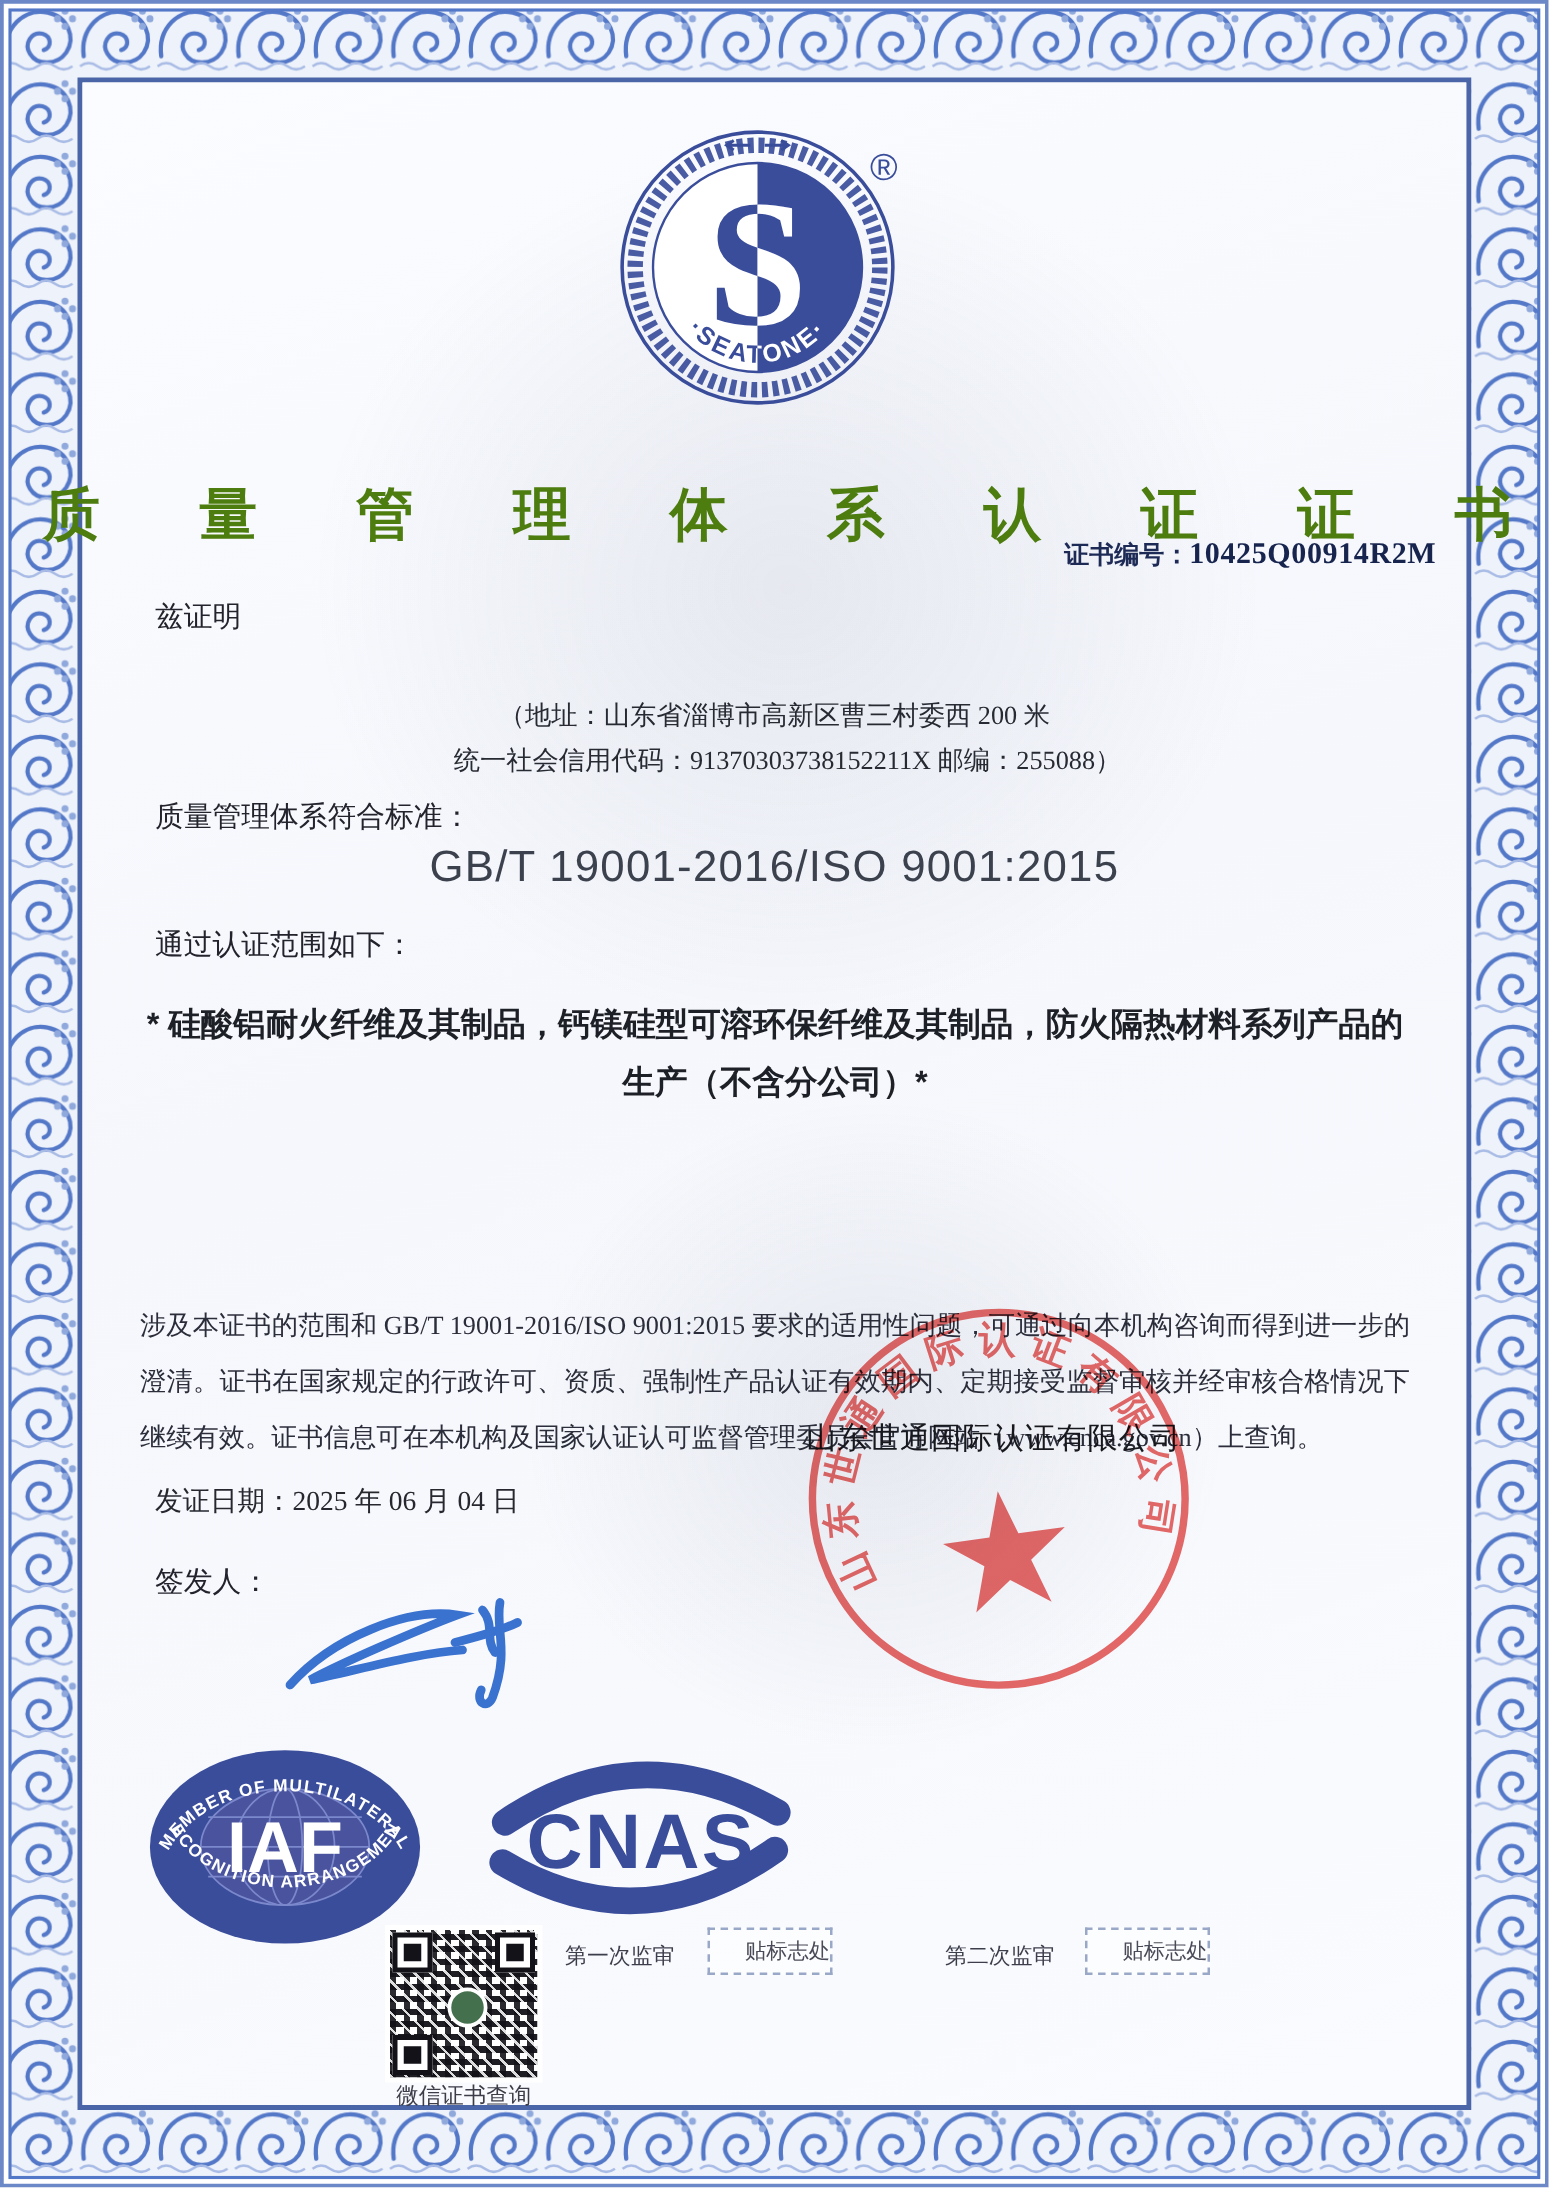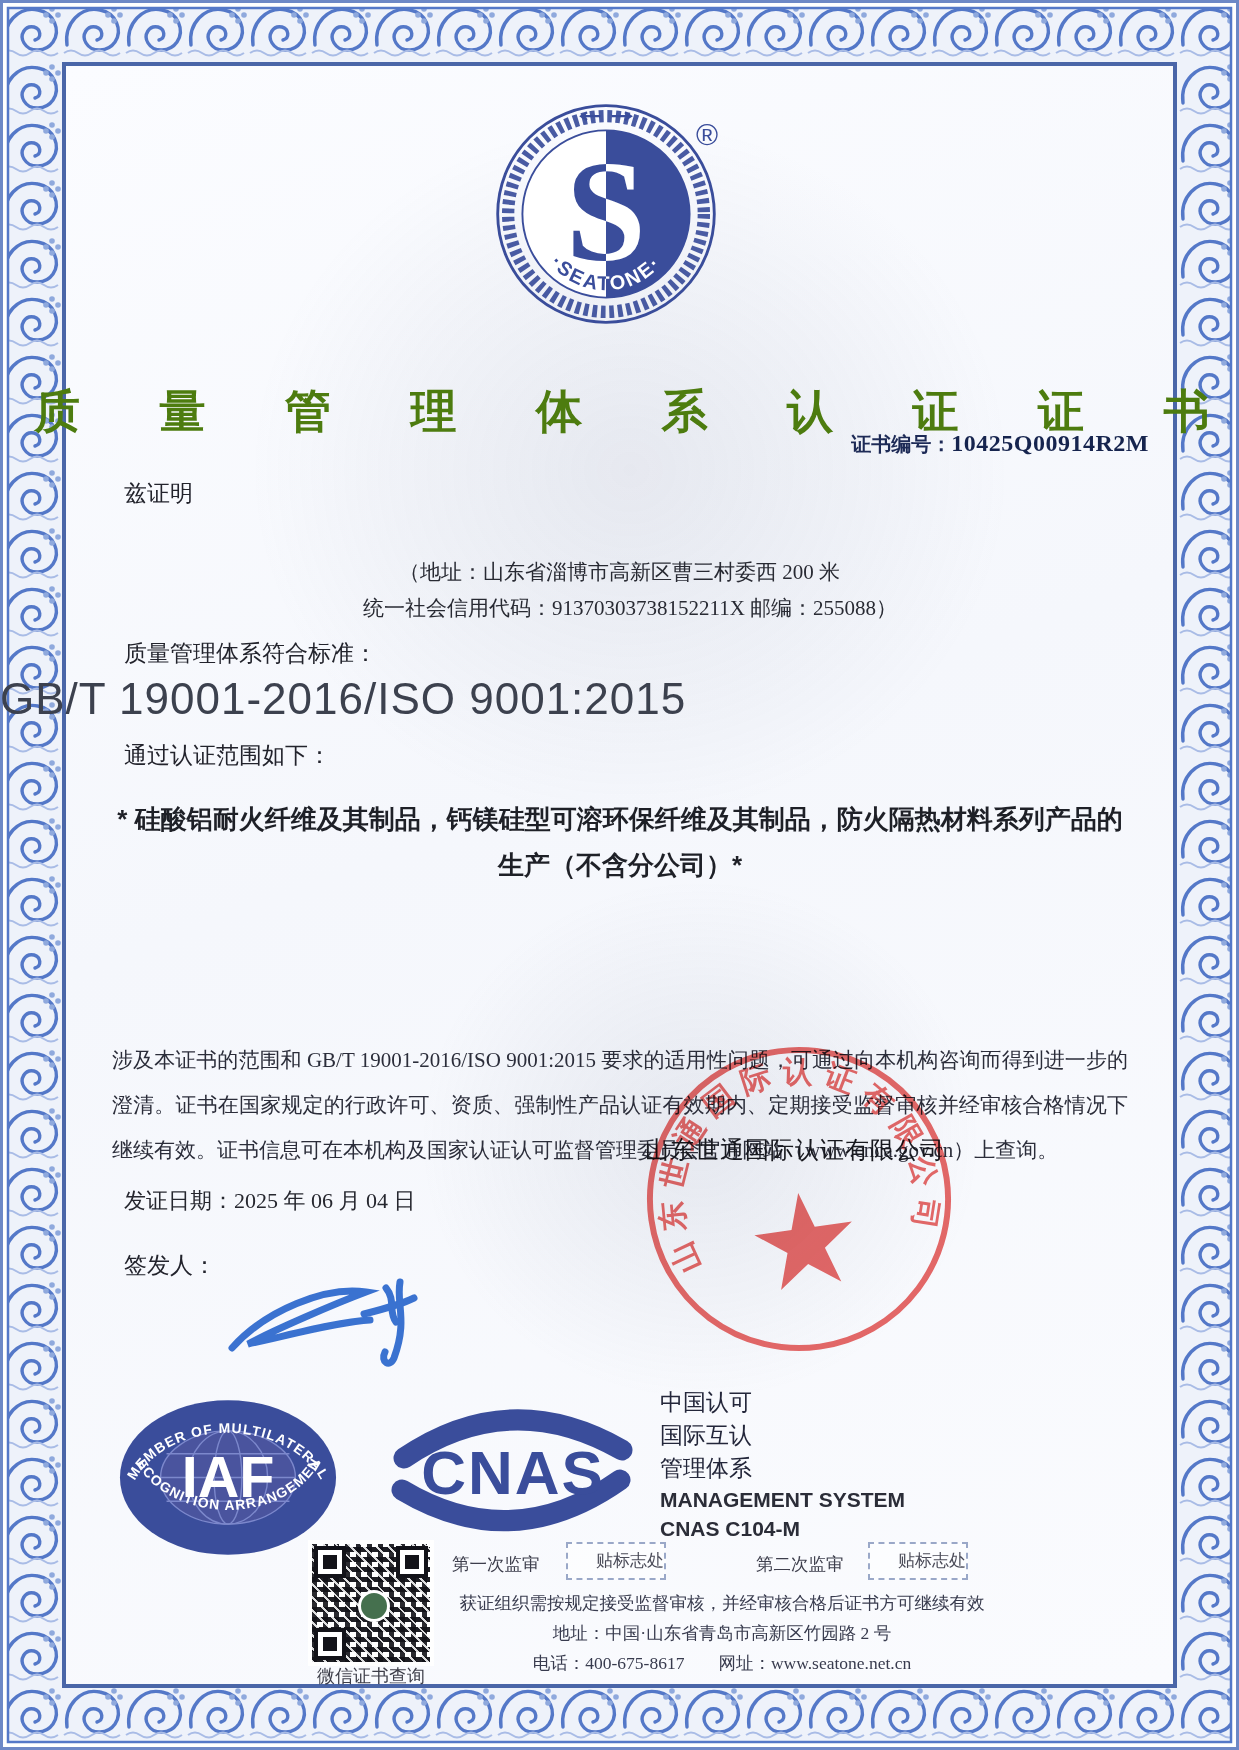--- a/index.html
+++ b/index.html
@@ -32,23 +32,23 @@
   }
   .certno{right:90px;top:430px;font-size:20px;color:#1d2a56;font-weight:700;margin-left:16px;}
   .certno .num{font-size:24px;font-weight:700;color:#16244e;font-family:"Liberation Serif",serif;letter-spacing:.5px;}
   .certify{left:124px;top:478px;font-size:23px;color:#22232c;}
   .company{left:0;right:0;top:484px;text-align:center;font-size:37px;font-weight:700;color:#17181f;letter-spacing:4px;}
   .addr1{left:0;right:0;top:558px;text-align:center;font-size:21px;color:#282a33;}
   .addr2{left:0;right:0;top:594px;text-align:center;font-size:21px;color:#282a33;padding-left:21px;}
   .label-line{font-size:23px;color:#22232c;}
   .stdlabel{left:124px;top:638px;}
   .stdvalue{
-    left:0;right:0;top:674px;text-align:left;
+    left:0;right:0;top:674px;text-align:center;
     font-family:"Liberation Sans","DejaVu Sans",sans-serif;
-    font-size:44px;color:#3c414e;letter-spacing:1px;
+    font-size:35px;color:#3c414e;letter-spacing:1px;
   }
   .scopelabel{left:124px;top:740px;}
   .scopetext{
     left:110px;width:1020px;top:796px;text-align:center;
     font-size:26px;font-weight:700;color:#1e2027;line-height:46px;
     font-family:"Liberation Sans","DejaVu Sans",sans-serif;
   }
   .legal{
     left:112px;width:1016px;top:1038px;
     font-size:21px;line-height:45px;color:#2b2d3a;
@@ -217,43 +217,29 @@
         <textPath href="#iafBot" startOffset="50%" text-anchor="middle">RECOGNITION ARRANGEMENT</textPath>
       </text>
     </svg>
 
     <svg class="abs cnas" viewBox="0 0 262 132" aria-hidden="true">
       <path d="M 22 52 Q 128 -20 240 44" stroke="#3a4d9b" stroke-width="21" fill="none" stroke-linecap="round"></path>
       <path d="M 20 84 Q 130 150 238 74" stroke="#3a4d9b" stroke-width="21" fill="none" stroke-linecap="round"></path>
       <text x="131" y="88" text-anchor="middle" font-family="Liberation Sans,sans-serif" font-size="62" font-weight="800" fill="#3a4d9b" letter-spacing="2">CNAS</text>
     </svg>
 
-    <div class="abs cnas-lines">
-      <div class="cn">中国认可</div>
-      <div class="cn">国际互认</div>
-      <div class="cn">管理体系</div>
-      <div class="en">MANAGEMENT SYSTEM</div>
-      <div class="en">CNAS C104-M</div>
-    </div>
 
     <div class="qr">
       <div class="finder f-tl"></div>
       <div class="finder f-tr"></div>
       <div class="finder f-bl"></div>
       <div class="qlogo"></div>
     </div>
     <div class="abs qr-caption">微信证书查询</div>
 
     <div class="abs audit-label lbl1">第一次监审</div>
     <div class="abs sticker-box box1">贴标志处</div>
     <div class="abs audit-label lbl2">第二次监审</div>
     <div class="abs sticker-box box2">贴标志处</div>
 
-    <div class="abs footer-lines">
-      <div>获证组织需按规定接受监督审核，并经审核合格后证书方可继续有效</div>
-      <div>地址：中国·山东省青岛市高新区竹园路 2 号</div>
-      <div>
-        <span>电话：</span><span>400-675-8617</span><span class="phone-sep"></span><span>网址：</span><span>www.seatone.net.cn</span>
-      </div>
-    </div>
 
   </div>
 </div>
 
 </body></html>

